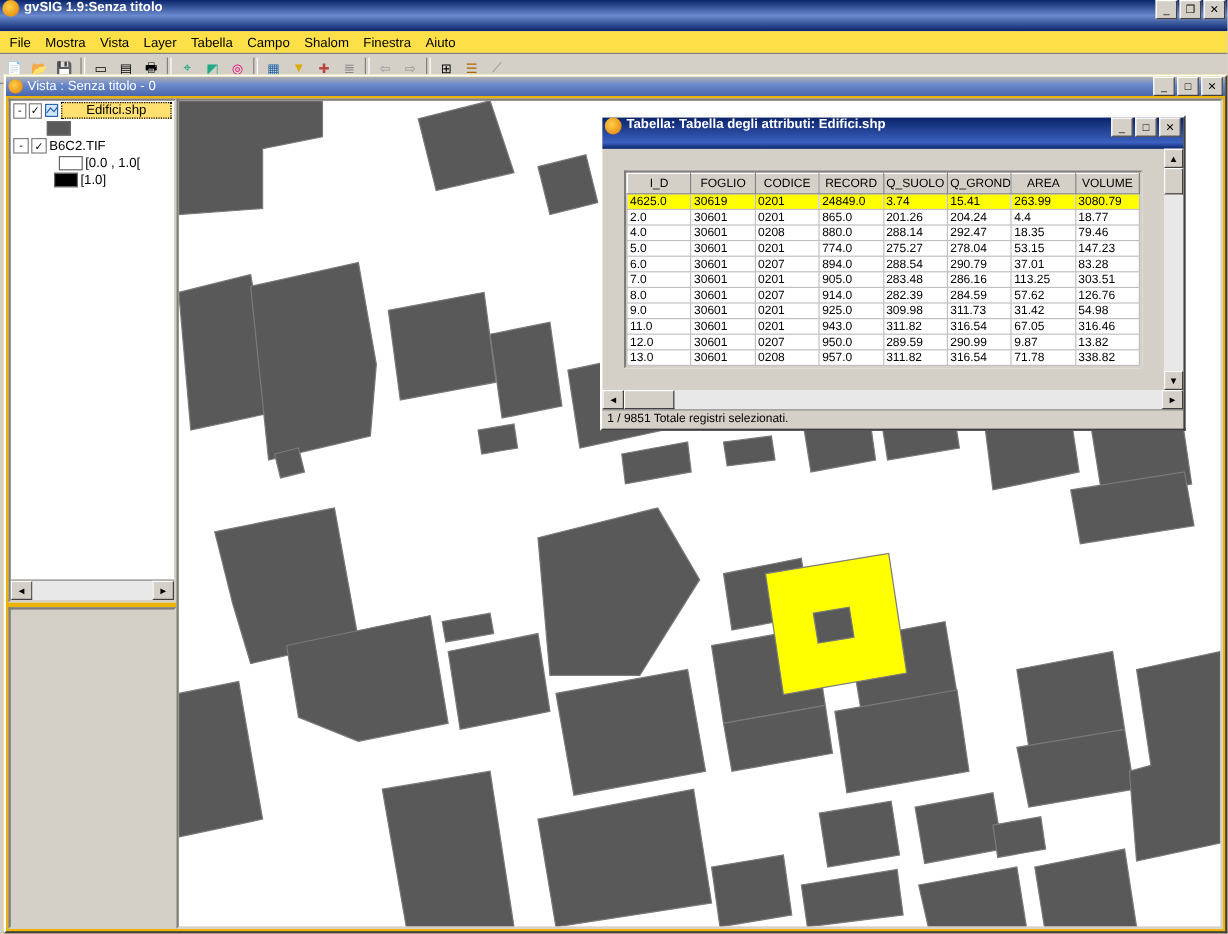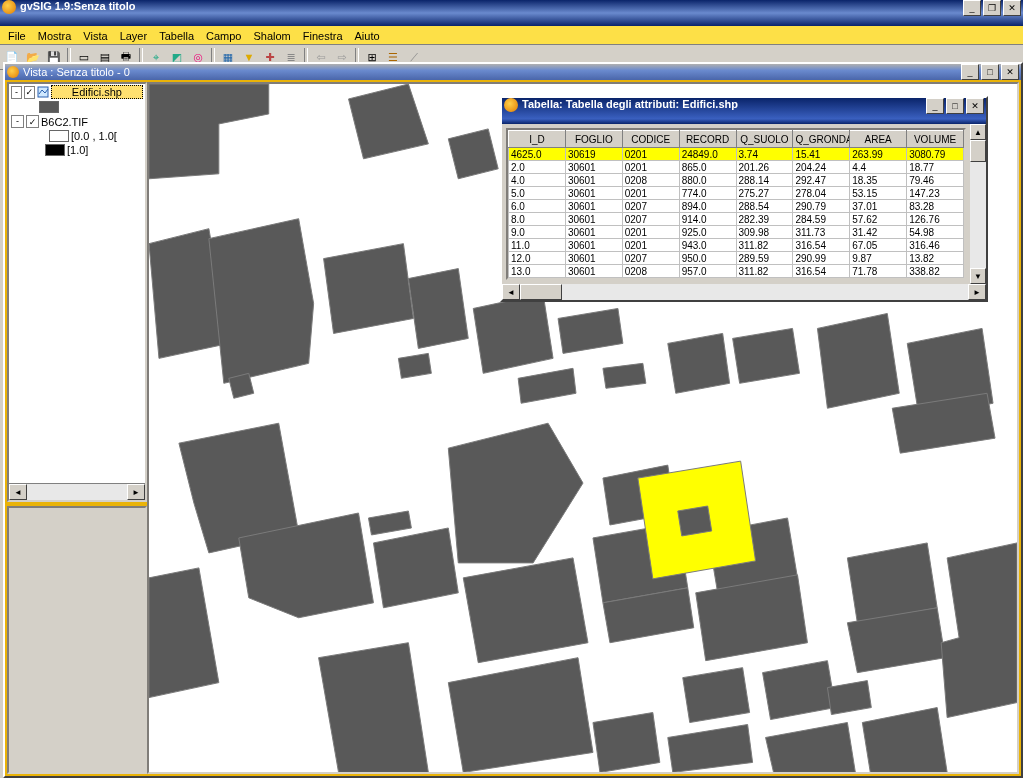--- a/index.html
+++ b/index.html
@@ -36,21 +36,21 @@
   .tocscroll{position:absolute;left:0;right:0;bottom:0;height:16px;background:#d4d0c8;border-top:1px solid #808080;display:flex}
   .tocscroll .arr{width:16px;height:14px;background:#d4d0c8;border:1px solid #fff;border-right-color:#404040;border-bottom-color:#404040;display:flex;align-items:center;justify-content:center;font-size:8px}
   .tocscroll .track{flex:1;background:#e8e8e8}
   .toctop{height:410px;background:#fff;overflow:hidden;position:relative}
   
   .mapwrap{flex:1;margin:2px;border:2px inset #d4d0c8;background:#fff;position:relative;overflow:hidden}
   .mapwrap svg{position:absolute;inset:0}
   
   .tblwin{position:absolute;left:500px;top:96px;width:484px;background:#d4d0c8;border:2px solid #d4d0c8;border-top-color:#fff;border-left-color:#fff;border-right-color:#404040;border-bottom-color:#404040}
   .tblwin .titlebar{background:linear-gradient(#0a246a,#3a60c0 80%,#0a246a)}
-  .tblholder{background:#fff;border:2px inset #d4d0c8;margin:4px}
+  .tblholder{background:#fff;border:2px inset #d4d0c8;margin:18px}
   table.attr{border-collapse:collapse;width:100%;font-size:10px;table-layout:fixed}
   table.attr th{background:#d4d0c8;border:1px solid #808080;border-top-color:#fff;border-left-color:#fff;padding:1px 2px;font-weight:normal;text-align:center;height:14px;overflow:hidden}
   table.attr td{border:1px solid #c0c0c0;padding:0 2px;height:12px;overflow:hidden;white-space:nowrap;text-align:left}
   tr.selrow td{background:#ffff00}
   .tblscroll{height:16px;background:#d4d0c8;display:flex}
   .tblscroll .arr{width:16px;height:14px;background:#d4d0c8;border:1px solid #fff;border-right-color:#404040;border-bottom-color:#404040;display:flex;align-items:center;justify-content:center;font-size:8px}
   .tblscroll .track{flex:1;background:#e8e8e8;position:relative}
   .tblscroll .thumb{position:absolute;left:0;top:0;bottom:0;width:40px;background:#d4d0c8;border:1px solid #fff;border-right-color:#404040;border-bottom-color:#404040}
   .tblvscroll{width:16px;background:#d4d0c8;display:flex;flex-direction:column}
   .tblvscroll .arr{height:14px;background:#d4d0c8;border:1px solid #fff;border-right-color:#404040;border-bottom-color:#404040;display:flex;align-items:center;justify-content:center;font-size:8px}
@@ -293,20 +293,30 @@
                 <td>6.0</td>
                 <td>30601</td>
                 <td>0207</td>
                 <td>894.0</td>
                 <td>288.54</td>
                 <td>290.79</td>
                 <td>37.01</td>
                 <td>83.28</td>
               </tr>
               <tr>
+                <td>7.0</td>
+                <td>30601</td>
+                <td>0201</td>
+                <td>905.0</td>
+                <td>283.48</td>
+                <td>286.16</td>
+                <td>113.25</td>
+                <td>303.51</td>
+              </tr>
+              <tr>
                 <td>8.0</td>
                 <td>30601</td>
                 <td>0207</td>
                 <td>914.0</td>
                 <td>282.39</td>
                 <td>284.59</td>
                 <td>57.62</td>
                 <td>126.76</td>
               </tr>
               <tr>
@@ -360,15 +370,16 @@
         <div class="arr">▼</div>
       </div>
     </div>
     <div class="tblscroll">
       <div class="arr">◄</div>
       <div class="track">
           <div class="thumb"></div>
         </div>
       <div class="arr">►</div>
     </div>
+    <div class="status">1 / 9851 Totale registri selezionati.</div>
   </div>
 
 </div>
 
 </body></html>

